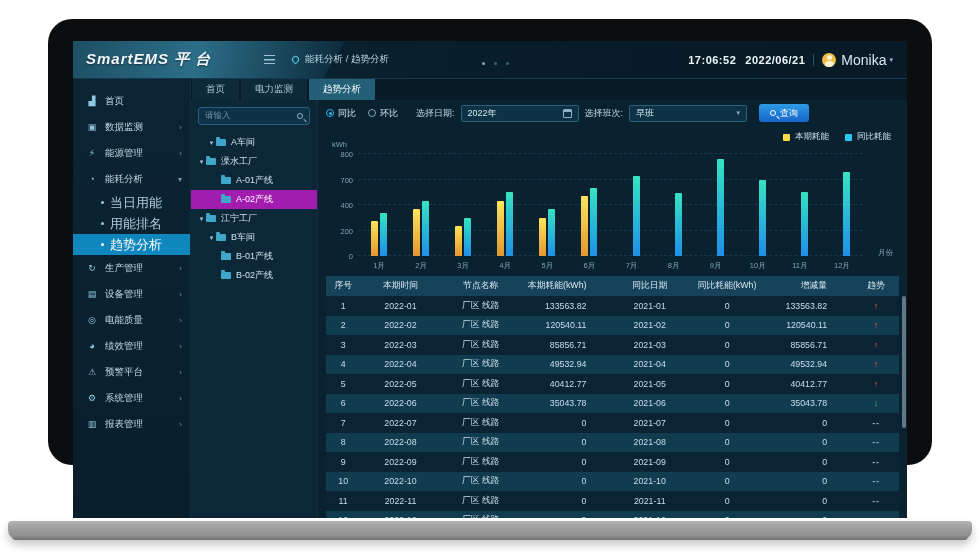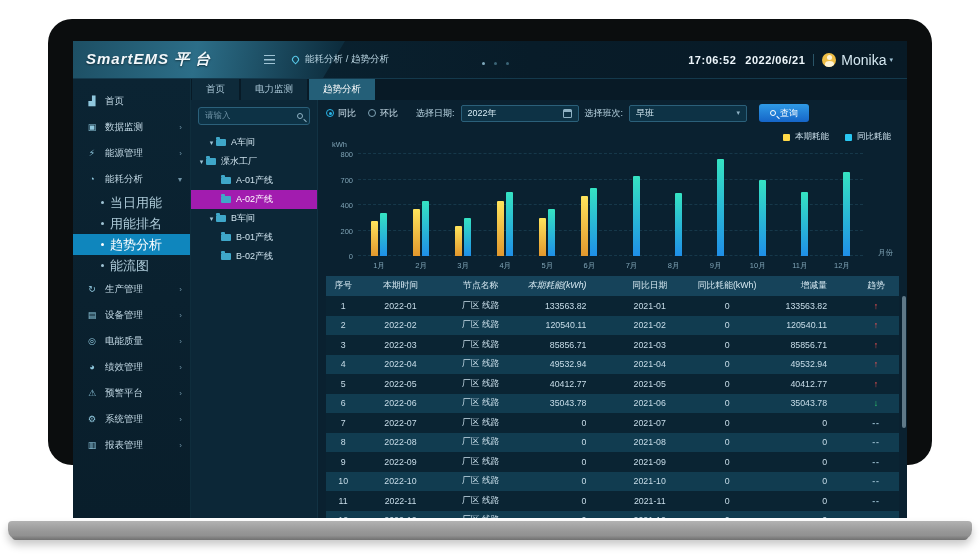--- a/index.html
+++ b/index.html
@@ -192,24 +192,20 @@
               <span>当日用能</span>
             </div>
             <div class="sb-sub">
               <span class="dot"></span>
               <span>用能排名</span>
             </div>
             <div class="sb-sub active">
               <span class="dot"></span>
               <span>趋势分析</span>
             </div>
-            <div class="sb-sub">
-              <span class="dot"></span>
-              <span>能流图</span>
-            </div>
             <div class="sb-item">
               <span class="sb-ico">↻</span>
               <span>生产管理</span>
               <span class="sb-chev">›</span>
             </div>
             <div class="sb-item">
               <span class="sb-ico">▤</span>
               <span>设备管理</span>
               <span class="sb-chev">›</span>
             </div>
@@ -266,20 +262,25 @@
                     <span class="folder"></span>
                     <span>溧水工厂</span>
                   </div>
                   <div class="tnode" style="padding-left: 30px;">
                     <span class="folder"></span>
                     <span>A-01产线</span>
                   </div>
                   <div class="tnode sel" style="padding-left: 30px;">
                     <span class="folder"></span>
                     <span>A-02产线</span>
+                  </div>
+                  <div class="tnode" style="padding-left: 6px;">
+                    <span class="tcaret">▾</span>
+                    <span class="folder"></span>
+                    <span>江宁工厂</span>
                   </div>
                   <div class="tnode" style="padding-left: 16px;">
                     <span class="tcaret">▾</span>
                     <span class="folder"></span>
                     <span>B车间</span>
                   </div>
                   <div class="tnode" style="padding-left: 30px;">
                     <span class="folder"></span>
                     <span>B-01产线</span>
                   </div>
@@ -404,21 +405,21 @@
                 <span class="xaxis-name">月份</span>
               </div>
 
               <div class="tblwrap">
                 <table>
                   <thead>
                       <tr>
                         <th style="width: 6%;">序号</th>
                         <th style="width: 14%;">本期时间</th>
                         <th style="width: 14%;">节点名称</th>
-                        <th class="num" style="width: 16%; font-style: italic;">本期耗能(kWh)</th>
+                        <th class="num" style="width: 16%;">本期耗能(kWh)</th>
                         <th style="width: 13%;">同比日期</th>
                         <th style="width: 14%;">同比耗能(kWh)</th>
                         <th class="num" style="width: 15%;">增减量</th>
                         <th style="width: 8%;">趋势</th>
                       </tr>
                     </thead>
                   <tbody>
                       <tr class="odd">
                         <td>1</td>
                         <td>2022-01</td>

